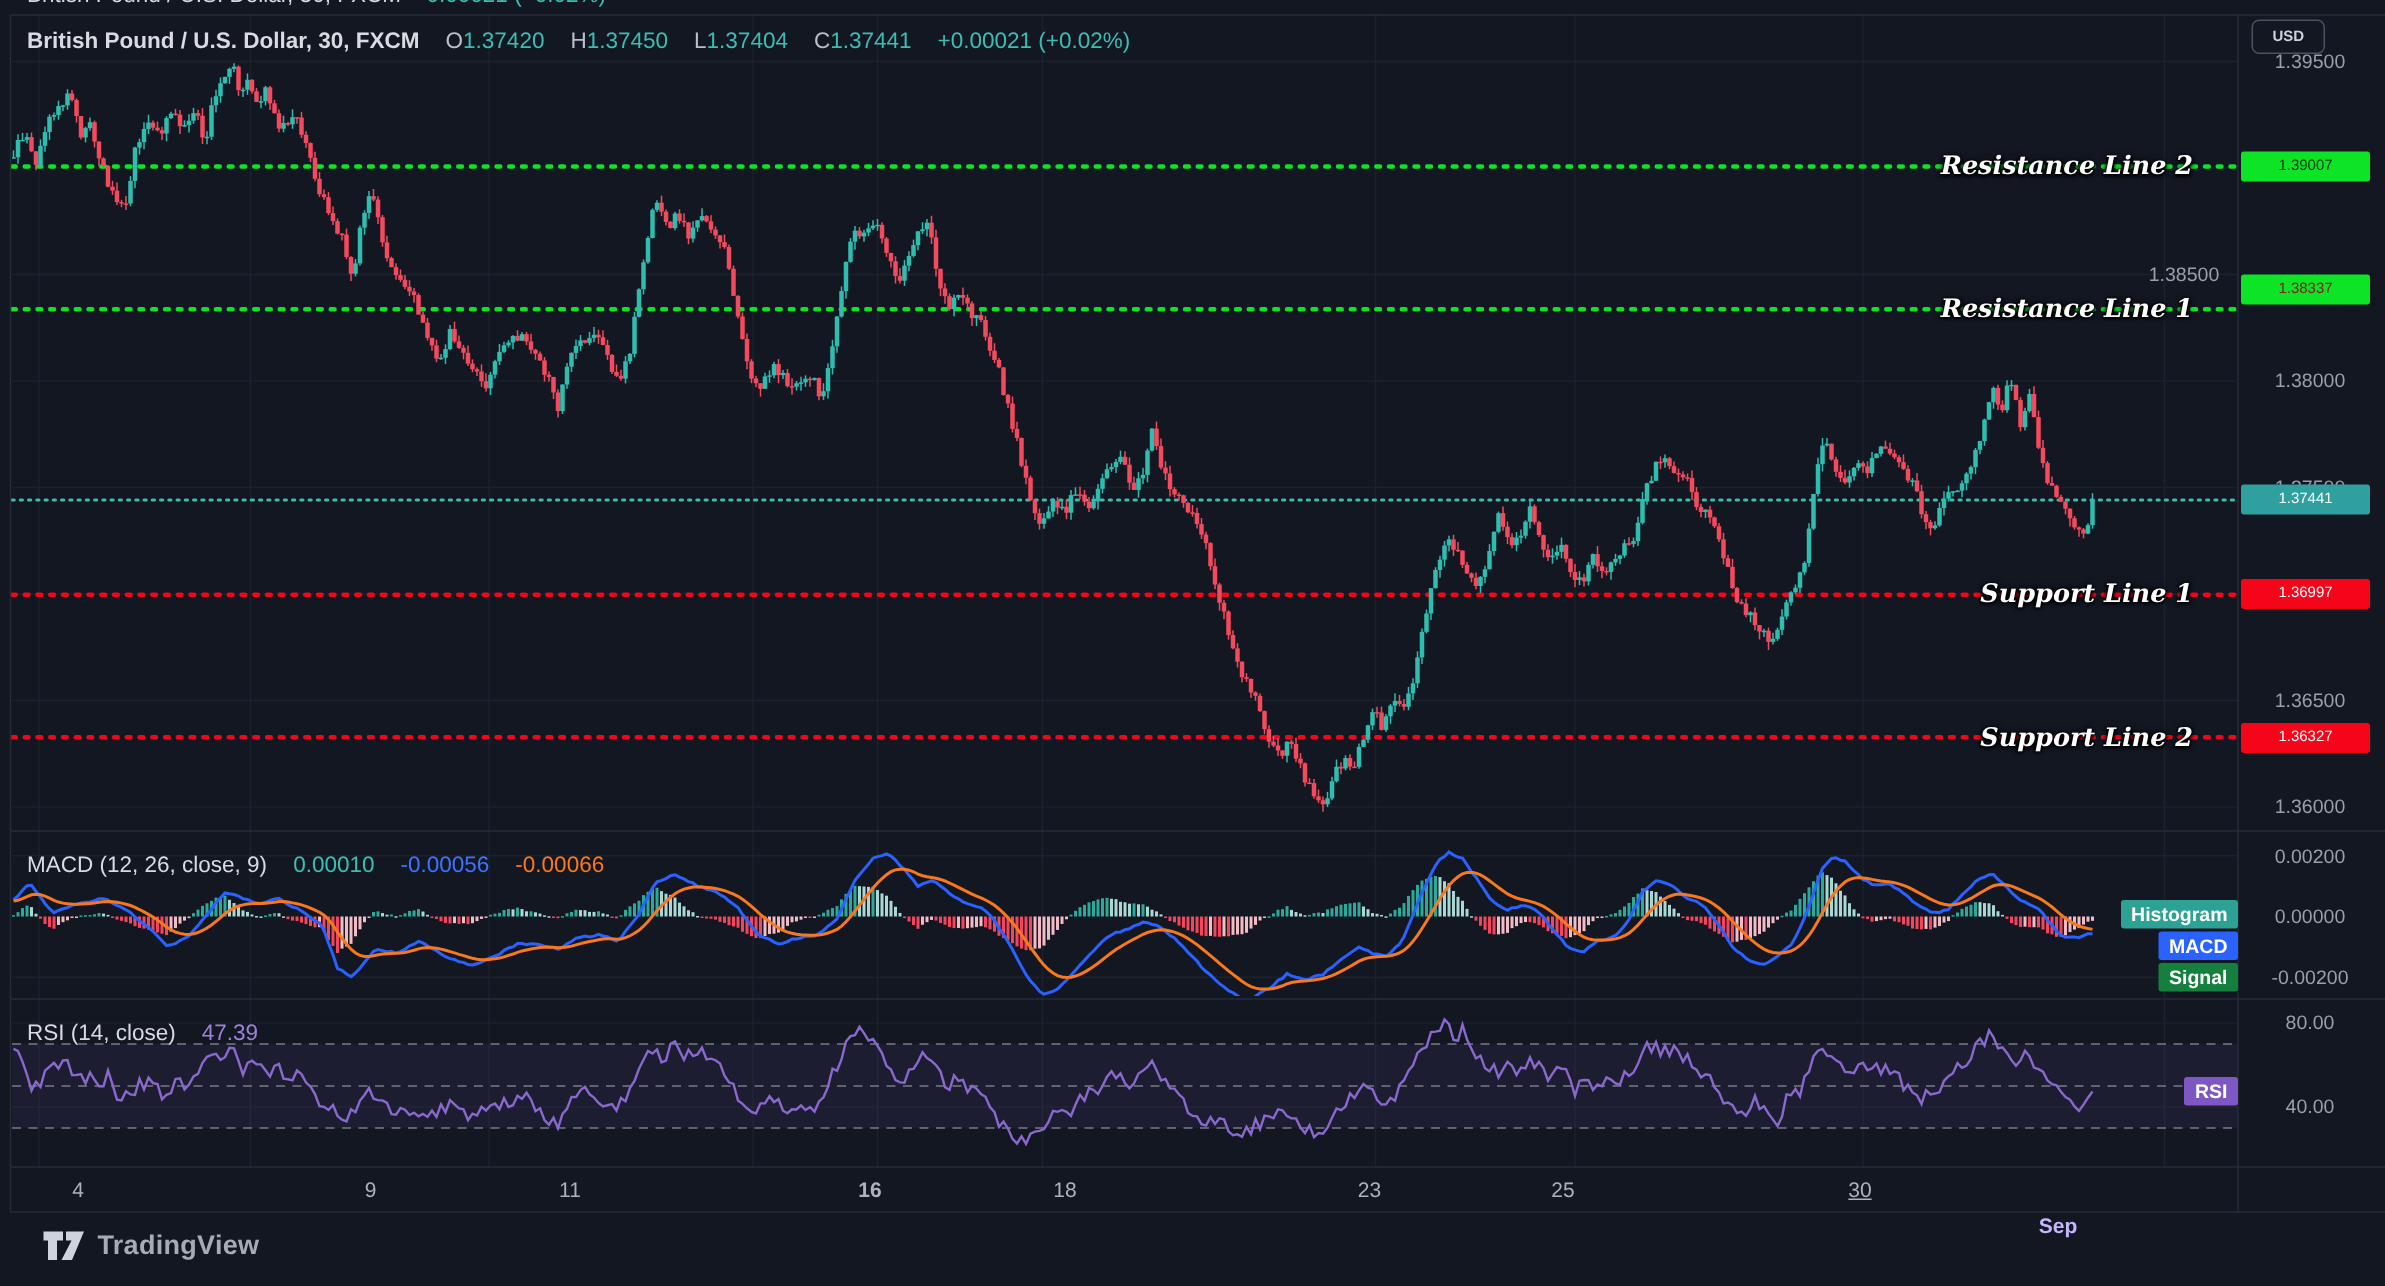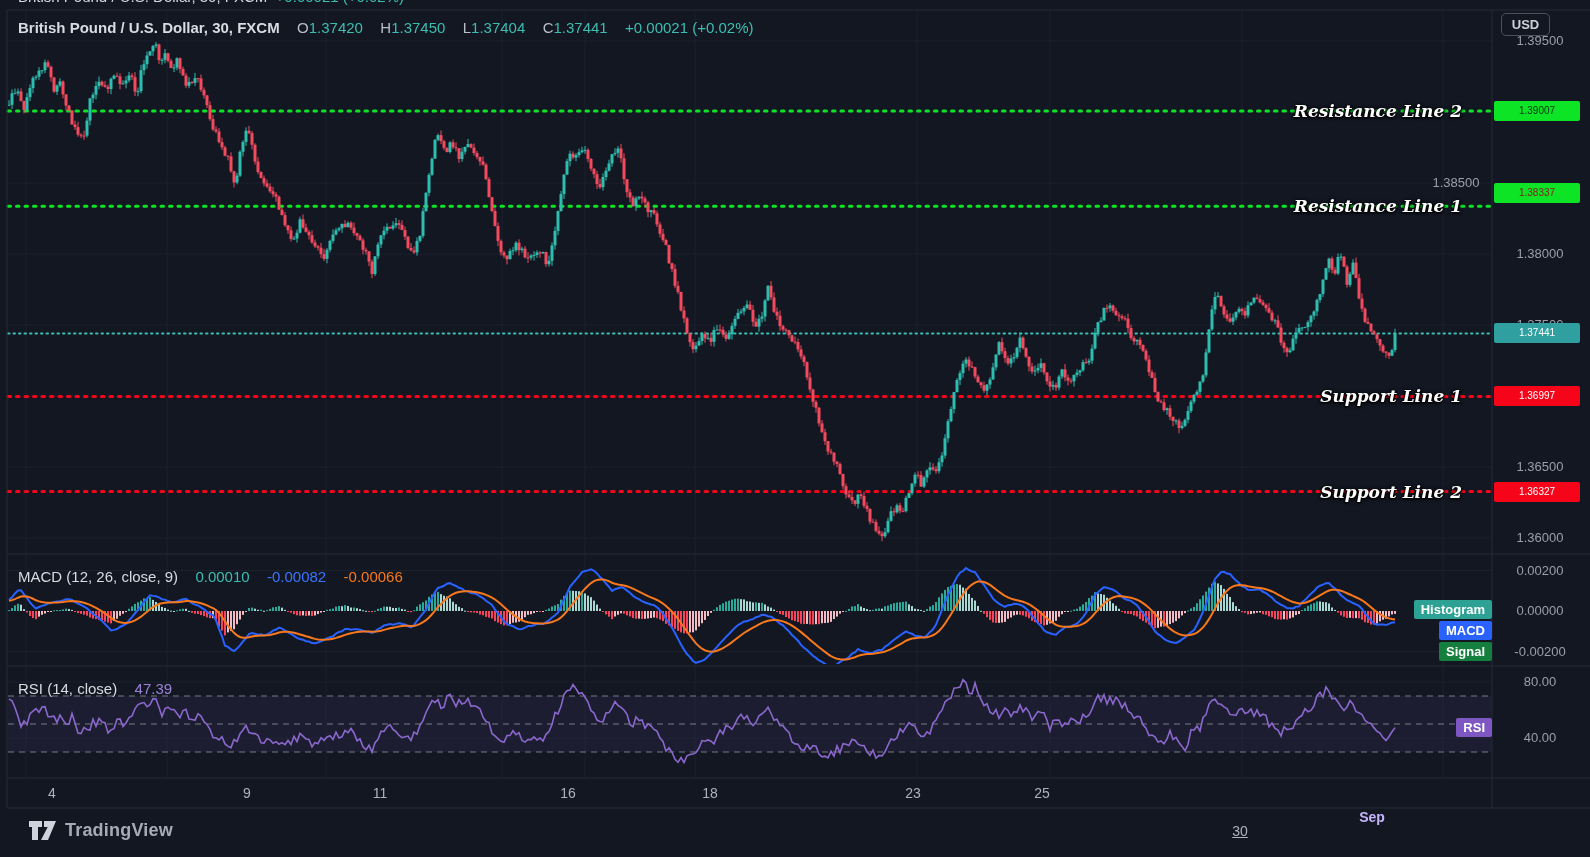--- a/index.html
+++ b/index.html
@@ -22,21 +22,21 @@
              font-size:10px;border-radius:2px;}
   .level-name{z-index:3;font-family:"DejaVu Serif",serif;font-weight:bold;font-style:italic;
               font-size:17px;color:#fff;text-shadow:1px 1px 2px #000,-1px 1px 2px #000,0 0 4px #000;
               height:22px;line-height:22px;text-align:right;}
   .ind-box{z-index:4;height:19px;line-height:19px;text-align:center;border-radius:2px;
            color:#fff;font-size:13px;font-weight:bold;padding:0 7px;}
   .time-label{z-index:3;text-align:center;font-size:14px;color:#aeb2bc;height:16px;line-height:16px;width:60px;}
   .time-label.major{color:#c4b5fd;font-weight:bold;margin-top:24px;}
   #usd-btn{z-index:5;left:1501px;top:13px;width:47px;height:21px;line-height:21px;text-align:center;
            border:1px solid #4a505e;border-radius:5px;background:rgba(19,23,34,.85);
-           color:#cdd1d9;font-size:13px;font-weight:bold;cursor:pointer;}
+           color:#cdd1d9;font-size:10px;font-weight:bold;cursor:pointer;}
   #footer{left:0;top:808px;width:1590px;height:49px;}
   #tv-logo{position:absolute;left:28px;top:12px;display:flex;align-items:center;gap:8px;cursor:pointer;}
   #tv-logo .logo-text{color:#a6abb5;font-size:18px;font-weight:bold;letter-spacing:.2px;}
 </style>
 </head>
 <body>
 
 <div id="app">
 
   <div id="top-strip" class="abs">
@@ -1505,21 +1505,21 @@
     <span class="ohlc-letter">C</span><span class="teal">1.37441</span>
     <span class="gap"></span>
     <span class="teal">+0.00021 (+0.02%)</span>
   </div>
 
   <div class="legend abs" style="left:18px;top:568px;">
     <span><span>MACD</span> <span>(12, 26, close, 9)</span></span>
     <span class="gap"></span>
     <span class="teal">0.00010</span>
     <span class="gap"></span>
-    <span class="blue">-0.00082</span>
+    <span class="blue">-0.00056</span>
     <span class="gap"></span>
     <span class="orange">-0.00066</span>
   </div>
 
   <div class="legend abs" style="left:18px;top:680px;">
     <span>RSI (14, close)</span>
     <span class="gap"></span>
     <span class="purple">47.39</span>
   </div>
 
@@ -1555,19 +1555,19 @@
     <div class="price-box abs" style="top: 386.426px; background: rgb(246, 5, 26); color: rgb(255, 255, 255);">1.36997</div>
     <div class="level-name abs" style="right: 128px; top: 480.566px; width: 300px;">Support Line 2</div>
     <div class="price-box abs" style="top: 481.566px; background: rgb(246, 5, 26); color: rgb(255, 255, 255);">1.36327</div>
     <div class="ind-box abs" style="right: 98px; top: 600px; background: rgb(45, 161, 147);">Histogram</div>
     <div class="ind-box abs" style="right: 98px; top: 621px; background: rgb(41, 98, 255);">MACD</div>
     <div class="ind-box abs" style="right: 98px; top: 642px; background: #15803d;">Signal</div>
     <div class="ind-box abs" style="right: 98px; top: 718px; background: rgb(126, 87, 194);">RSI</div>
     <div class="time-label abs" style="left: 22px; top: 785px;">4</div>
     <div class="time-label abs" style="left: 217px; top: 785px;">9</div>
     <div class="time-label abs" style="left: 350px; top: 785px;">11</div>
-    <div class="time-label abs" style="left: 538px; top: 785px;">16</div>
+    <div class="time-label abs" style="left: 550px; top: 785px; font-weight: bold;">16</div>
     <div class="time-label abs" style="left: 680px; top: 785px;">18</div>
     <div class="time-label abs" style="left: 883px; top: 785px;">23</div>
     <div class="time-label abs" style="left: 1012px; top: 785px;">25</div>
-    <div class="time-label abs" style="left: 1210px; top: 823px; text-decoration: underline;">30</div>
+    <div class="time-label abs" style="left: 1210px; top: 785px; text-decoration: underline;">30</div>
     <div class="time-label major abs" style="left: 1342px; top: 785px;">Sep</div>
   </div>
 
 </body></html>

